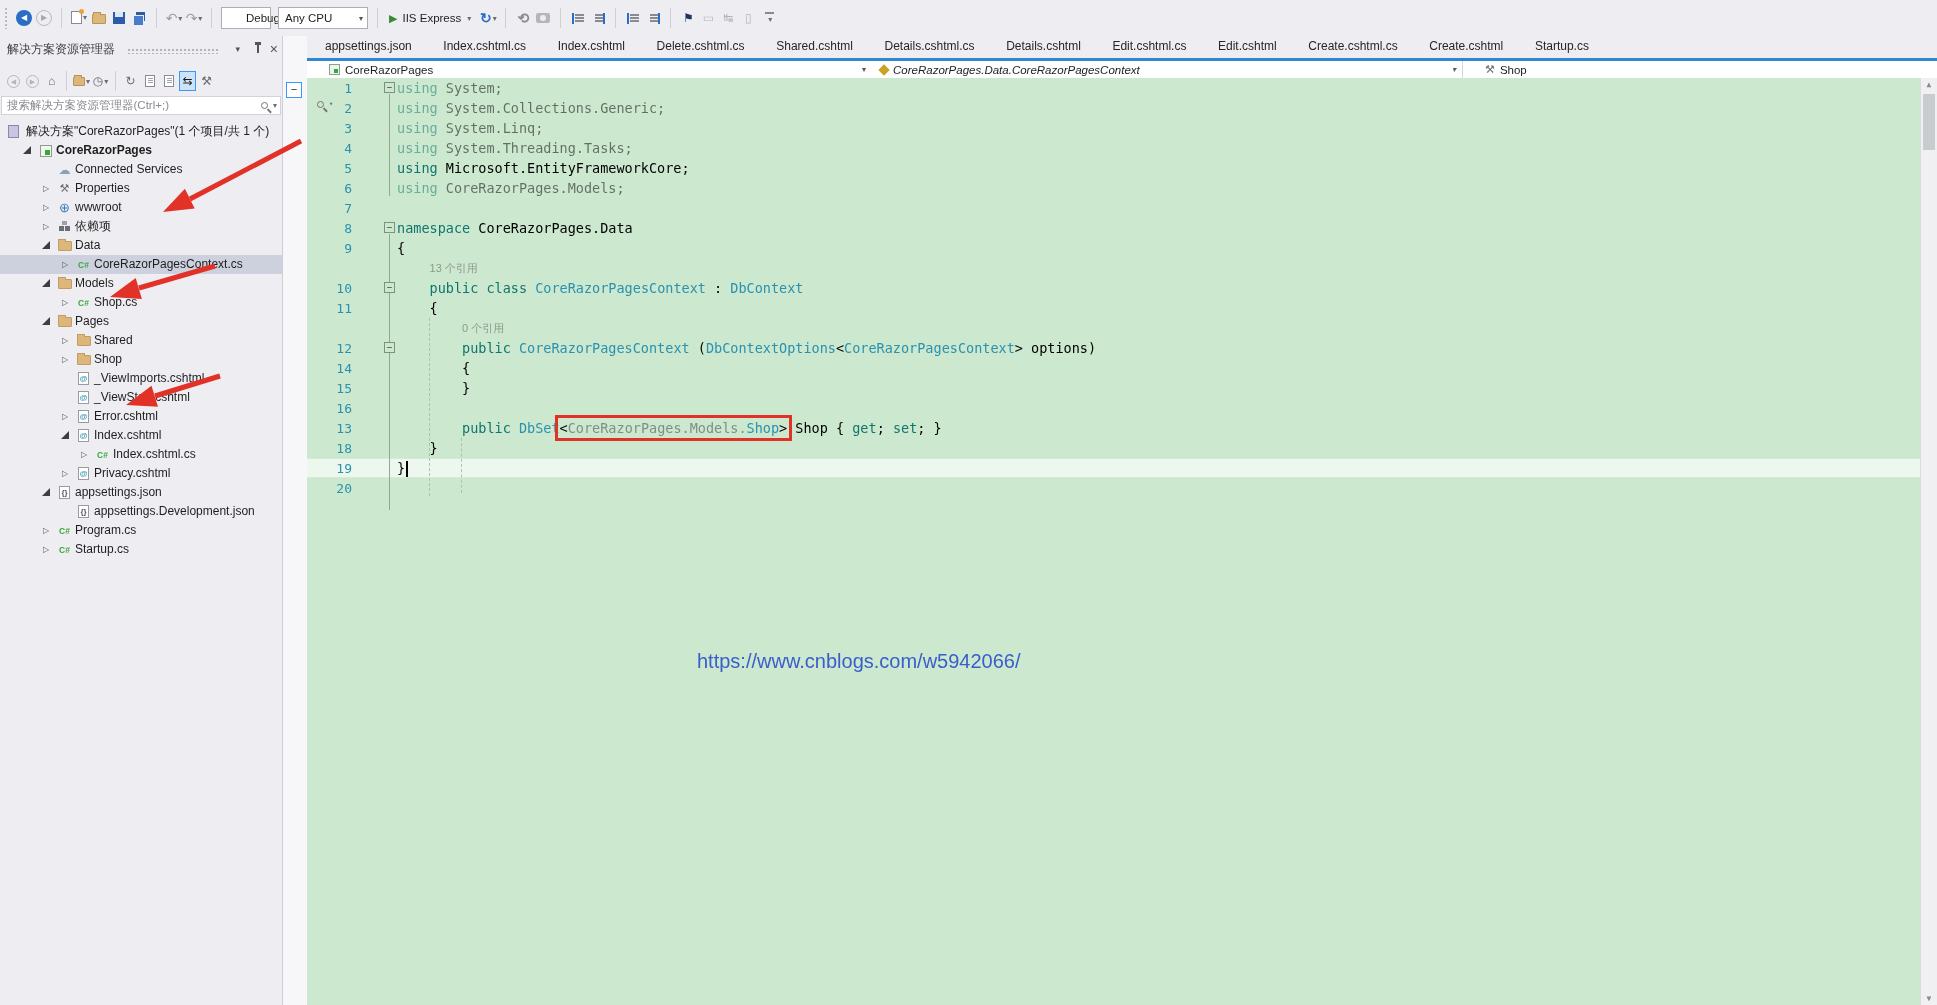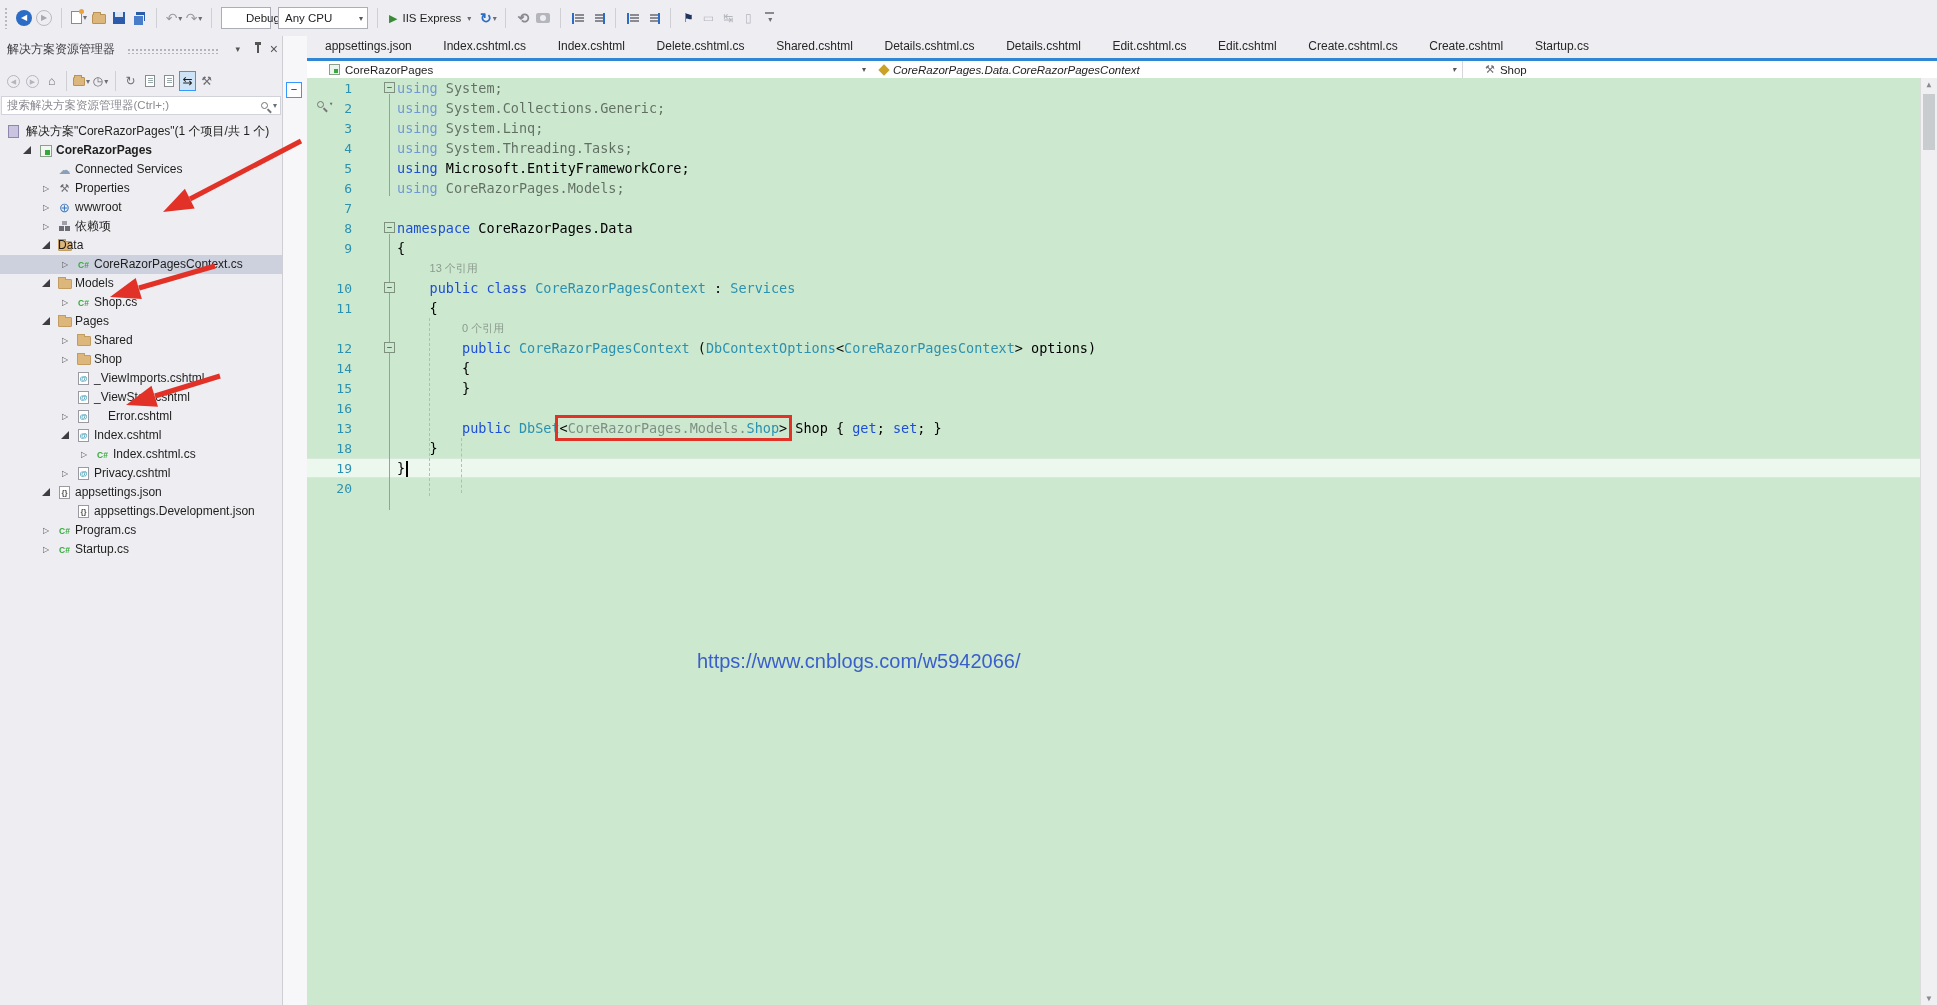--- a/index.html
+++ b/index.html
@@ -116,21 +116,21 @@
     font-family:"DejaVu Sans Mono", monospace; font-size:13.5px; }
   .mini-search { position:absolute; left:10px; top:22px; display:flex; align-items:center; z-index:5; }
   .mini-search .ddarr { font-size:7px; }
   .crow { height:20px; display:flex; align-items:center; position:relative; width:100%; }
   .crow.current { background:#ecf7ee; box-shadow:inset 0 1px 0 #d7ead9, inset 0 -1px 0 #d7ead9; }
   .lnum { width:45px; flex:none; text-align:right; color:#2b91af; font-size:13px; }
   .fold { width:45px; flex:none; position:relative; height:100%; }
   .foldbox { position:absolute; left:32px; top:4px; width:11px; height:11px; border:1px solid #7e907e;
     font-size:9px; line-height:9px; text-align:center; color:#3e3e42; background:#cce8cf; z-index:2; }
   .ccode { white-space:pre; }
-  .tk-k { color:#1d4ed8; } .tk-t { color:#2b91af; } .tk-d { color:#000; } .tk-g { color:#7f8f85; }
+  .tk-k { color:#0f766e; } .tk-t { color:#2b91af; } .tk-d { color:#000; } .tk-g { color:#7f8f85; }
   .dimline { opacity:0.52; }
   .cl-row { font-family:"Liberation Sans",sans-serif; font-size:11px; color:#8b9b8e; }
   .guide { position:absolute; width:1px; background:#8fa892; left:82px; z-index:1; }
   .iguide { position:absolute; width:0; border-left:1px dashed #a8c4ab; z-index:1; }
   .redbox { outline:3px solid #e23227; outline-offset:2px; }
   .caret { display:inline-block; width:1.5px; height:16px; background:#000; vertical-align:middle; margin-left:1px; }
   .url-note { position:absolute; left:390px; top:572px; font-family:"Liberation Sans",sans-serif;
     font-size:20px; color:#3a5ecb; z-index:4; }
   .vscroll { position:absolute; right:0; top:0; bottom:0; width:17px; background:#f0f0f2; border-left:1px solid #dcdcdc; z-index:6; }
   .vscroll .arr { position:absolute; left:0; width:16px; text-align:center; font-size:8px; color:#8a8a92; }
@@ -300,21 +300,21 @@
             <span class="ticon" style="left: 57px;">
               <span class="i-deps"></span>
             </span>
             <span class="tlabel" style="left: 75px;">依赖项</span>
           </div>
           <div class="trow">
             <span class="texp" style="left: 40px;"><span class="open"></span></span>
             <span class="ticon" style="left: 57px;">
               <span class="i-folder"></span>
             </span>
-            <span class="tlabel" style="left: 58px;">Data</span>
+            <span class="tlabel" style="left: 75px;">Data</span>
           </div>
           <div class="trow selected">
             <span class="texp" style="left: 59px;">▷</span>
             <span class="ticon" style="left: 76px;">
               <span class="i-cs">C#</span>
             </span>
             <span class="tlabel" style="left: 94px;">CoreRazorPagesContext.cs</span>
           </div>
           <div class="trow">
             <span class="texp" style="left: 40px;"><span class="open"></span></span>
@@ -361,21 +361,21 @@
             <span class="ticon" style="left: 76px;">
               <span class="i-razor">@</span>
             </span>
             <span class="tlabel" style="left: 94px;">_ViewStart.cshtml</span>
           </div>
           <div class="trow">
             <span class="texp" style="left: 59px;">▷</span>
             <span class="ticon" style="left: 76px;">
               <span class="i-razor">@</span>
             </span>
-            <span class="tlabel" style="left: 108px;">Error.cshtml</span>
+            <span class="tlabel" style="left: 94px;">Error.cshtml</span>
           </div>
           <div class="trow">
             <span class="texp" style="left: 59px;"><span class="open"></span></span>
             <span class="ticon" style="left: 76px;">
               <span class="i-razor">@</span>
             </span>
             <span class="tlabel" style="left: 94px;">Index.cshtml</span>
           </div>
           <div class="trow">
             <span class="texp" style="left: 78px;">▷</span>
@@ -519,21 +519,21 @@
             <div class="crow cl-row">
               <span class="lnum"></span>
               <span class="fold"></span>
               <span style="padding-left: 32.52px;">13 个引用</span>
             </div>
             <div class="crow">
               <span class="lnum">10</span>
               <span class="fold">
                 <span class="foldbox">−</span>
               </span>
-              <span class="ccode"><span class="tk-d">    </span><span class="tk-k">public</span><span class="tk-d"> </span><span class="tk-k">class</span><span class="tk-d"> </span><span class="tk-t">CoreRazorPagesContext</span><span class="tk-d"> : </span><span class="tk-t">Services</span></span>
+              <span class="ccode"><span class="tk-d">    </span><span class="tk-k">public</span><span class="tk-d"> </span><span class="tk-k">class</span><span class="tk-d"> </span><span class="tk-t">CoreRazorPagesContext</span><span class="tk-d"> : </span><span class="tk-t">DbContext</span></span>
             </div>
             <div class="crow">
               <span class="lnum">11</span>
               <span class="fold"></span>
               <span class="ccode"><span class="tk-d">    {</span></span>
             </div>
             <div class="crow cl-row">
               <span class="lnum"></span>
               <span class="fold"></span>
               <span style="padding-left: 65.04px;">0 个引用</span>

